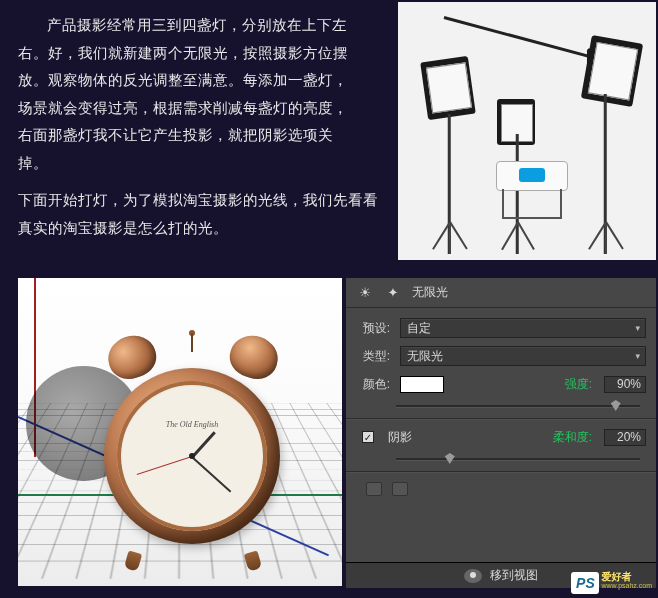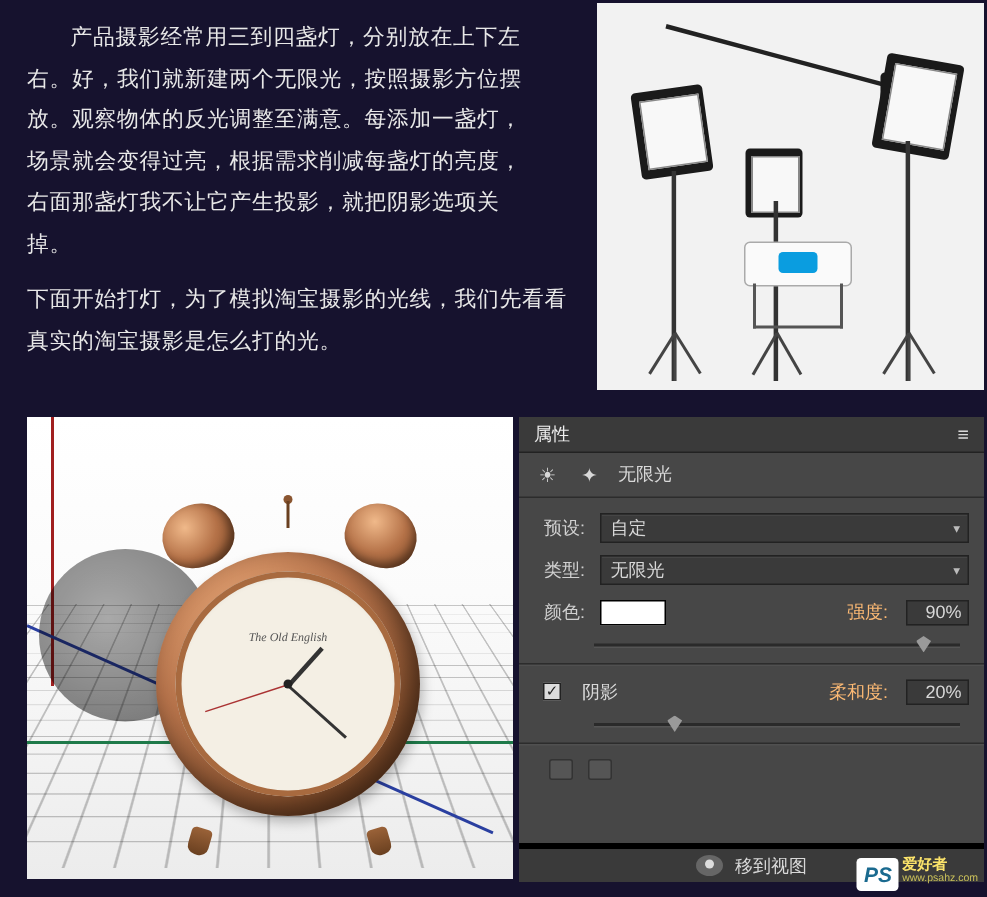--- a/index.html
+++ b/index.html
@@ -72,30 +72,30 @@
 .tab-active { color:#eee; }
 .menu-icon { margin-left:auto; font-size:13px; }
 .panel-sub { height:30px; display:flex; align-items:center; gap:10px; padding:0 10px; border-bottom:1px solid #2c2c2c; }
 .sub-icon { width:18px; height:18px; display:flex; align-items:center; justify-content:center; font-size:13px; }
 .rows { padding:6px 10px; }
 .row { display:flex; align-items:center; height:28px; gap:10px; }
 .row-label { width:34px; text-align:right; color:#d0d0d0; }
 .dropdown { flex:1; height:20px; background:#3a3a3a; border:1px solid #222; display:flex; align-items:center; padding:0 6px; position:relative; box-shadow: inset 0 1px 0 rgba(255,255,255,0.06); }
 .dd-arr { position:absolute; right:5px; font-size:9px; color:#bbb; }
 .color-swatch { width:44px; height:17px; background:#fff; border:1px solid #000; }
-.right-label { margin-left:auto; margin-right:2px; color:#fdba74; }
+.right-label { margin-left:auto; margin-right:2px; color:#22c55e; }
 .val-box { width:42px; height:17px; background:#3a3a3a; border:1px solid #222; display:flex; align-items:center; justify-content:flex-end; padding-right:4px; }
 .slider { position:relative; height:16px; margin:0 6px 4px 40px; }
 .slider-track { position:absolute; top:7px; left:0; right:0; height:2px; background:#2a2a2a; box-shadow: 0 1px 0 rgba(255,255,255,0.08); }
 .slider-thumb { position:absolute; top:2px; width:10px; height:11px; background:#9a9a9a; clip-path: polygon(50% 100%, 0 30%, 50% 0, 100% 30%); }
 .checkbox { width:12px; height:12px; background:#ddd; border:1px solid #222; display:flex; align-items:center; justify-content:center; font-size:10px; color:#222; margin-right:4px; margin-left:6px; }
 .hr { height:1px; background:#2c2c2c; margin:4px -10px; box-shadow: 0 1px 0 rgba(255,255,255,0.05); }
 .footer-icons { display:flex; align-items:center; gap:10px; padding:4px 10px; height:26px; }
 .small-ico { width:16px; height:14px; background:#555; border:1px solid #333; border-radius:2px; }
-.bottom-bar { position:absolute; bottom:0; left:0; right:0; height:26px; background:#3a3a3a; border-top:4px solid #000000; display:flex; align-items:center; justify-content:center; gap:8px; }
+.bottom-bar { position:absolute; bottom:0; left:0; right:0; height:26px; background:#3a3a3a; border-top:1px solid #000000; display:flex; align-items:center; justify-content:center; gap:8px; }
 .eye-ico { width:18px; height:14px; border-radius:50%; background:#666; position:relative; }
 .eye-ico::after { content:''; position:absolute; top:3px; left:6px; width:6px; height:6px; border-radius:50%; background:#ddd; }
 
 .watermark { position:absolute; right:6px; bottom:4px; display:flex; gap:2px; }
 .wm-ps { width:28px; height:22px; background:#fff; border-radius:3px; display:flex; align-items:center; justify-content:center; font-weight:bold; color:#1a6a8f; font-size:14px; font-style:italic; }
 .wm-txt { display:flex; flex-direction:column; line-height:1; }
 .wm-cn { font-size:10px; font-weight:bold; color:#fbe36a; }
 .wm-en { font-size:7px; color:#cac05a; }
 </style>
 </head>
@@ -166,24 +166,20 @@
           <div class="center-dot"></div>
         </div>
       </div>
       <div class="foot foot-l"></div>
       <div class="foot foot-r"></div>
     </div>
   </div>
 </div>
 
 <div class="panel">
-  <div class="panel-head">
-    <span class="tab-active">属性</span>
-    <span class="menu-icon">≡</span>
-  </div>
   <div class="panel-sub">
     <span class="sub-icon">☀</span>
     <span class="sub-icon">✦</span>
     <span>无限光</span>
   </div>
   <div class="rows">
     <div class="row">
       <span class="row-label">预设:</span>
       <div class="dropdown">
         <span>自定</span>

